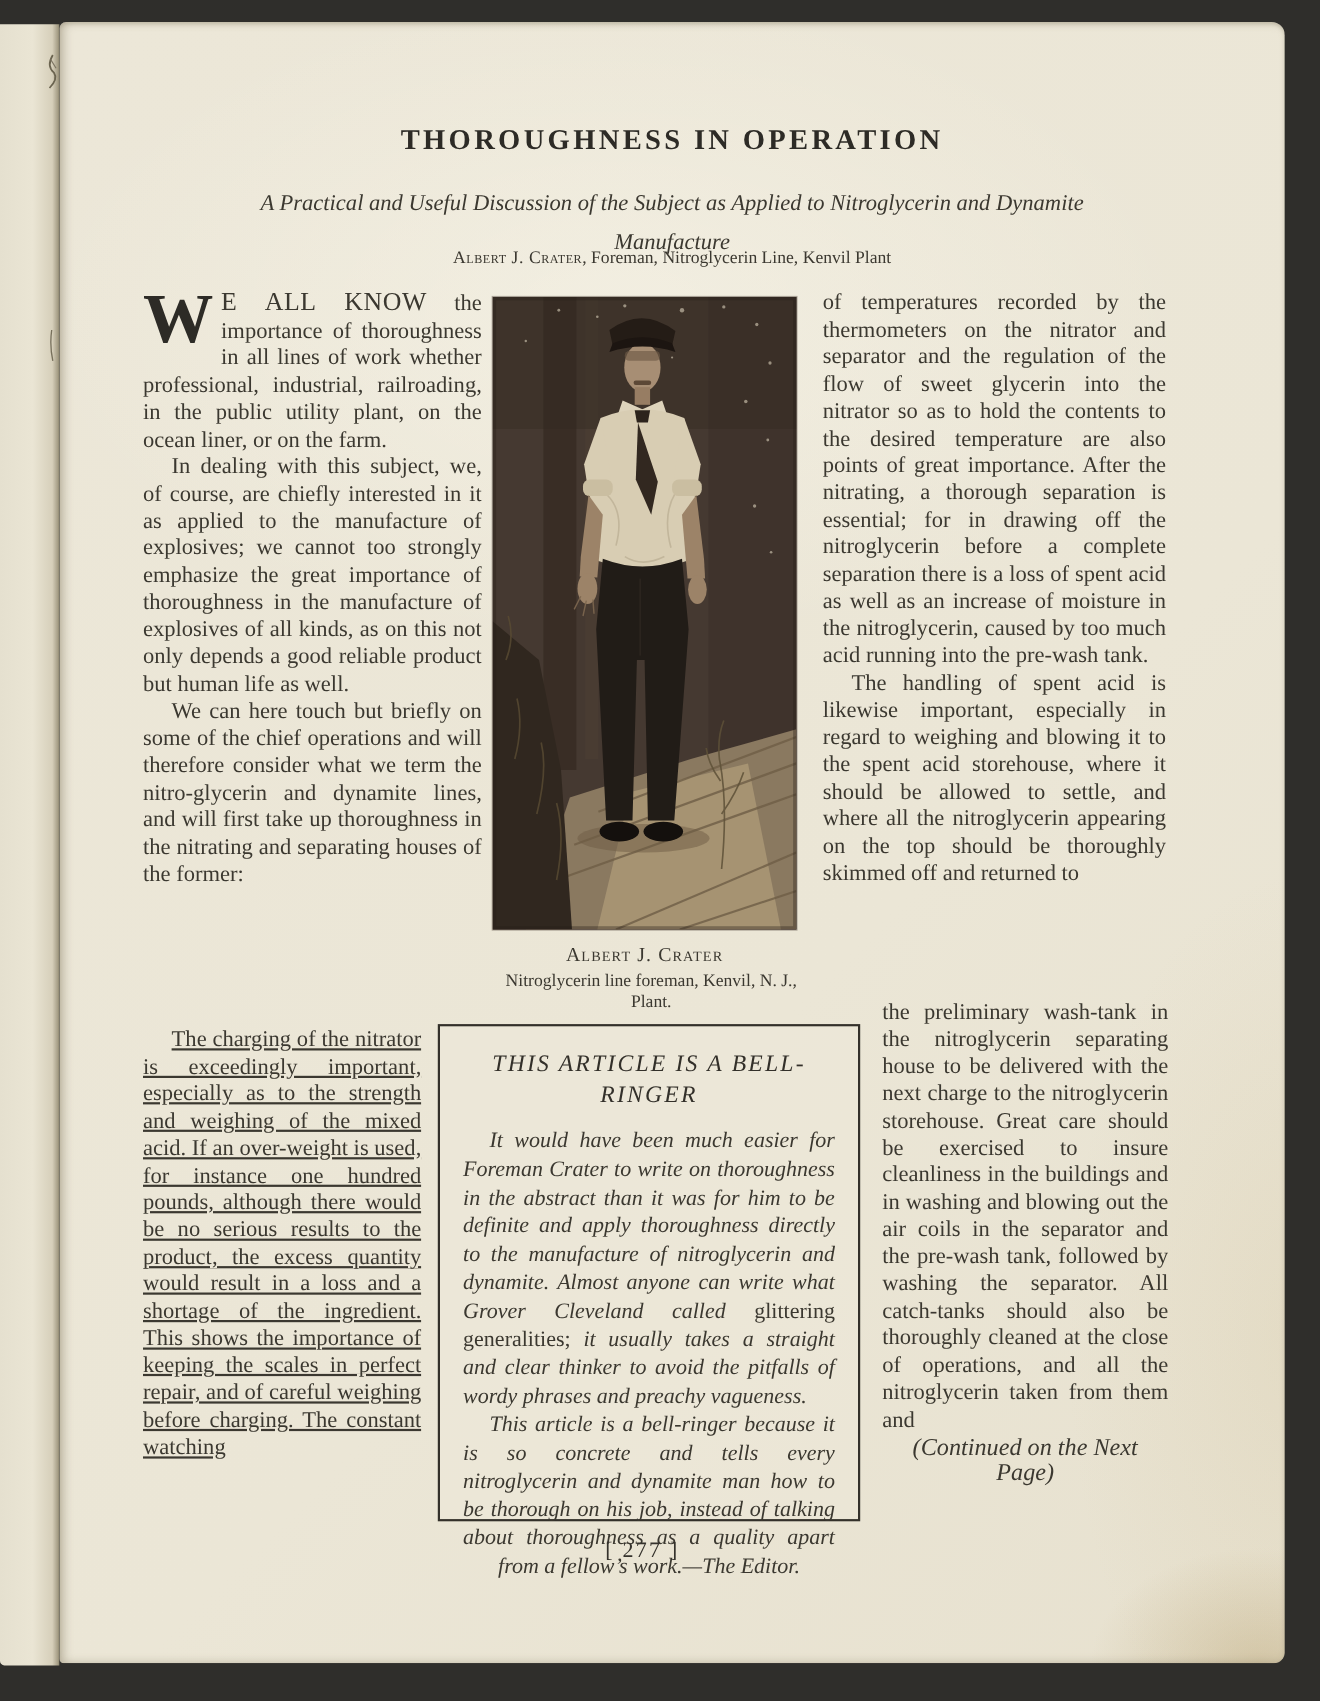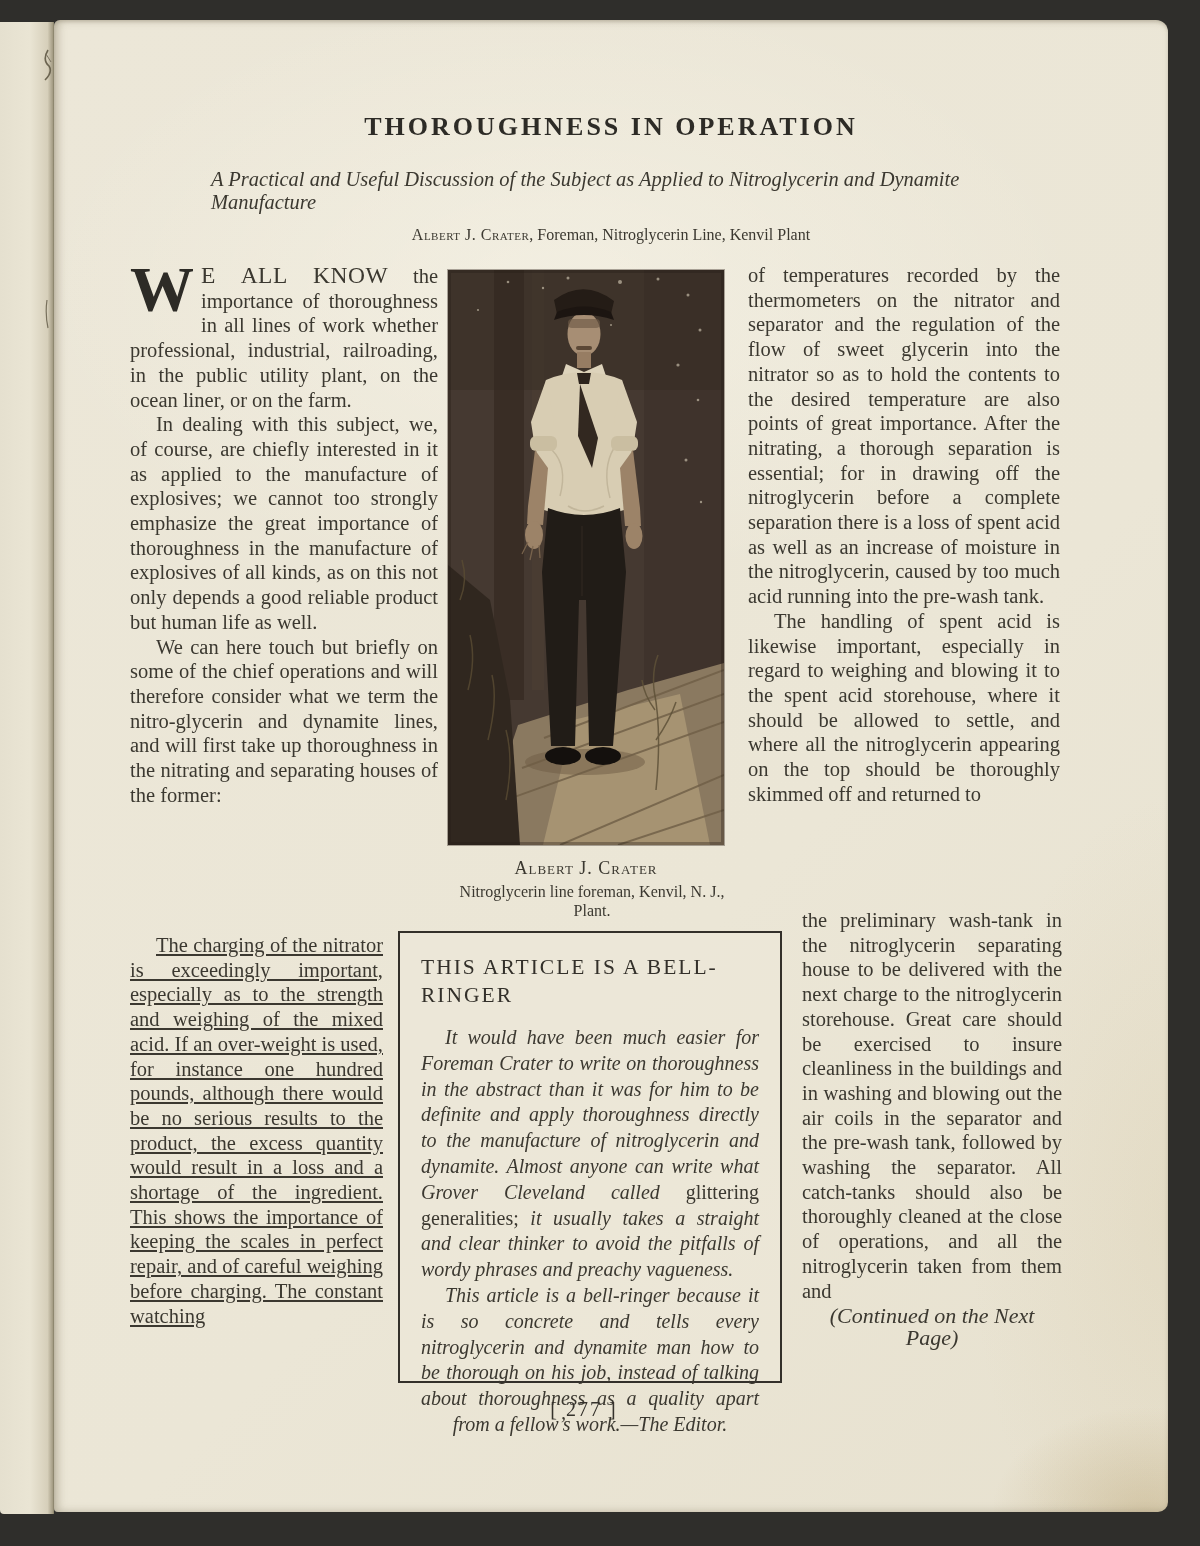--- a/index.html
+++ b/index.html
@@ -32,22 +32,22 @@
   }
   
   .title{
     position:absolute;top:92px;left:0;width:100%;
     text-align:center;
     font-size:26px;font-weight:bold;letter-spacing:3px;
     color:#2d2b26;
   }
   .subtitle{
     position:absolute;top:148px;left:157px;width:800px;
-    font-style:italic;
-    font-size:20.5px;line-height:23px;color:#3b3830;
+    text-align:center;font-style:italic;
+    font-size:20.5px;line-height:35px;color:#3b3830;
   }
   .byline{
     position:absolute;top:206px;left:157px;width:800px;
     text-align:center;font-size:16px;color:#3b3830;
   }
   .byline .sc{font-variant:small-caps;letter-spacing:.5px;}
   
   .col{
     position:absolute;
     font-family:"Liberation Serif", serif;
@@ -92,21 +92,21 @@
   }
   
   .callout{
     position:absolute;left:344px;top:911px;width:384px;height:452px;
     border:2.5px solid #33302a;
     box-sizing:border-box;
     padding:20px 21px 0 21px;
     background:rgba(236,231,216,.6);
   }
   .callout-title{
-    text-align:left;
+    text-align:center;font-style:italic;
     font-size:21.5px;line-height:28px;letter-spacing:2px;
     color:#33302a;margin-bottom:16px;
   }
   .callout p{
     margin:0;font-style:italic;
     font-size:20px;line-height:25.8px;
     text-align:justify;color:#3b3830;
   }
   .callout p.indent{text-indent:24px;}
   .callout p.center-last{text-align-last:center;}

